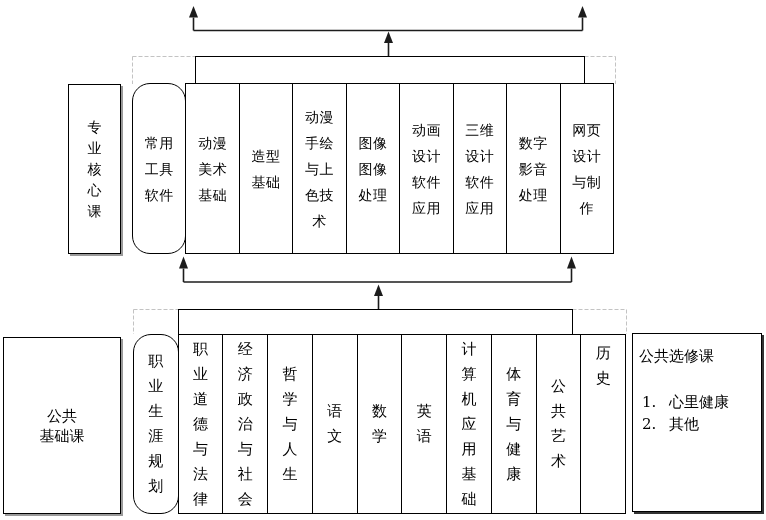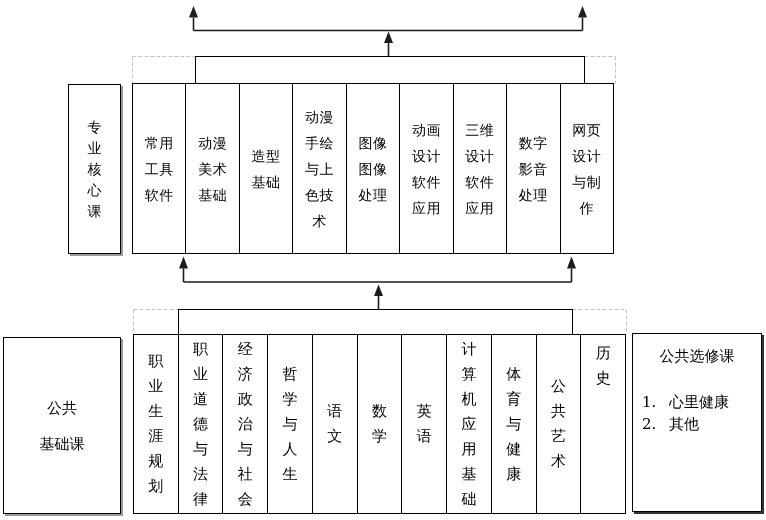--- a/index.html
+++ b/index.html
@@ -8,41 +8,41 @@
     font-family:"DejaVu Sans","Liberation Sans",sans-serif;color:#000;overflow:hidden;
   }
   .connectors{position:absolute;left:0;top:0;z-index:1;}
   .bracket{position:absolute;background:#fff;border:1px solid #000;box-sizing:border-box;z-index:2;}
   .cols{position:absolute;display:flex;z-index:3;}
   .cell{
     flex:1;box-sizing:border-box;border:1px solid #000;margin-left:-1px;background:#fff;
     display:flex;align-items:center;justify-content:center;
     text-align:center;white-space:pre-line;
   }
-  .cell:first-child{margin-left:0;}
+  .cell:first-child{margin-left:0;border-radius:18px;}
   .top-cols .cell{font-size:14px;line-height:26px;letter-spacing:.5px;}
   .bottom-cols .cell{font-size:15px;line-height:25px;}
   .cell.align-top{align-items:flex-start;padding-top:6px;}
   .box{position:absolute;background:#fff;border:1px solid #000;box-sizing:border-box;z-index:3;}
   .shadowed{box-shadow:2px 2px 0 0 #9a9a9a;}
   .center-label{
     display:flex;align-items:center;justify-content:center;
     text-align:center;white-space:pre-line;
   }
   #core-label{left:68px;top:84px;width:53px;height:170px;font-size:14px;line-height:21px;}
   #top-bracket{left:195px;top:56px;width:390px;height:28px;}
   #top-cols{left:132px;top:83px;width:482px;height:171px;}
   #bottom-bracket{left:178px;top:309px;width:395px;height:26px;}
   #bottom-cols{left:133px;top:334px;width:493px;height:180px;}
-  #basic-label{left:3px;top:337px;width:118px;height:177px;font-size:15px;line-height:36px;}
+  #basic-label{left:3px;top:337px;width:118px;height:177px;font-size:15px;line-height:20px;}
   #elective-box{
     left:632px;top:333px;width:130px;height:179px;
     box-shadow:2px 2px 0 0 #333;padding:13px 6px 0 6px;
   }
-  .elective-title{text-align:center;font-size:15px;}
+  .elective-title{font-size:15px;}
   .elective-items{margin-top:25px;padding-left:1px;}
   .elective-item{display:flex;font-size:15px;line-height:22px;}
   .elective-item .num{
     flex:0 0 auto;width:27px;padding-left:2px;
     font-family:"DejaVu Serif","Liberation Serif",serif;
   }
 </style>
 </head>
 <body>
 

